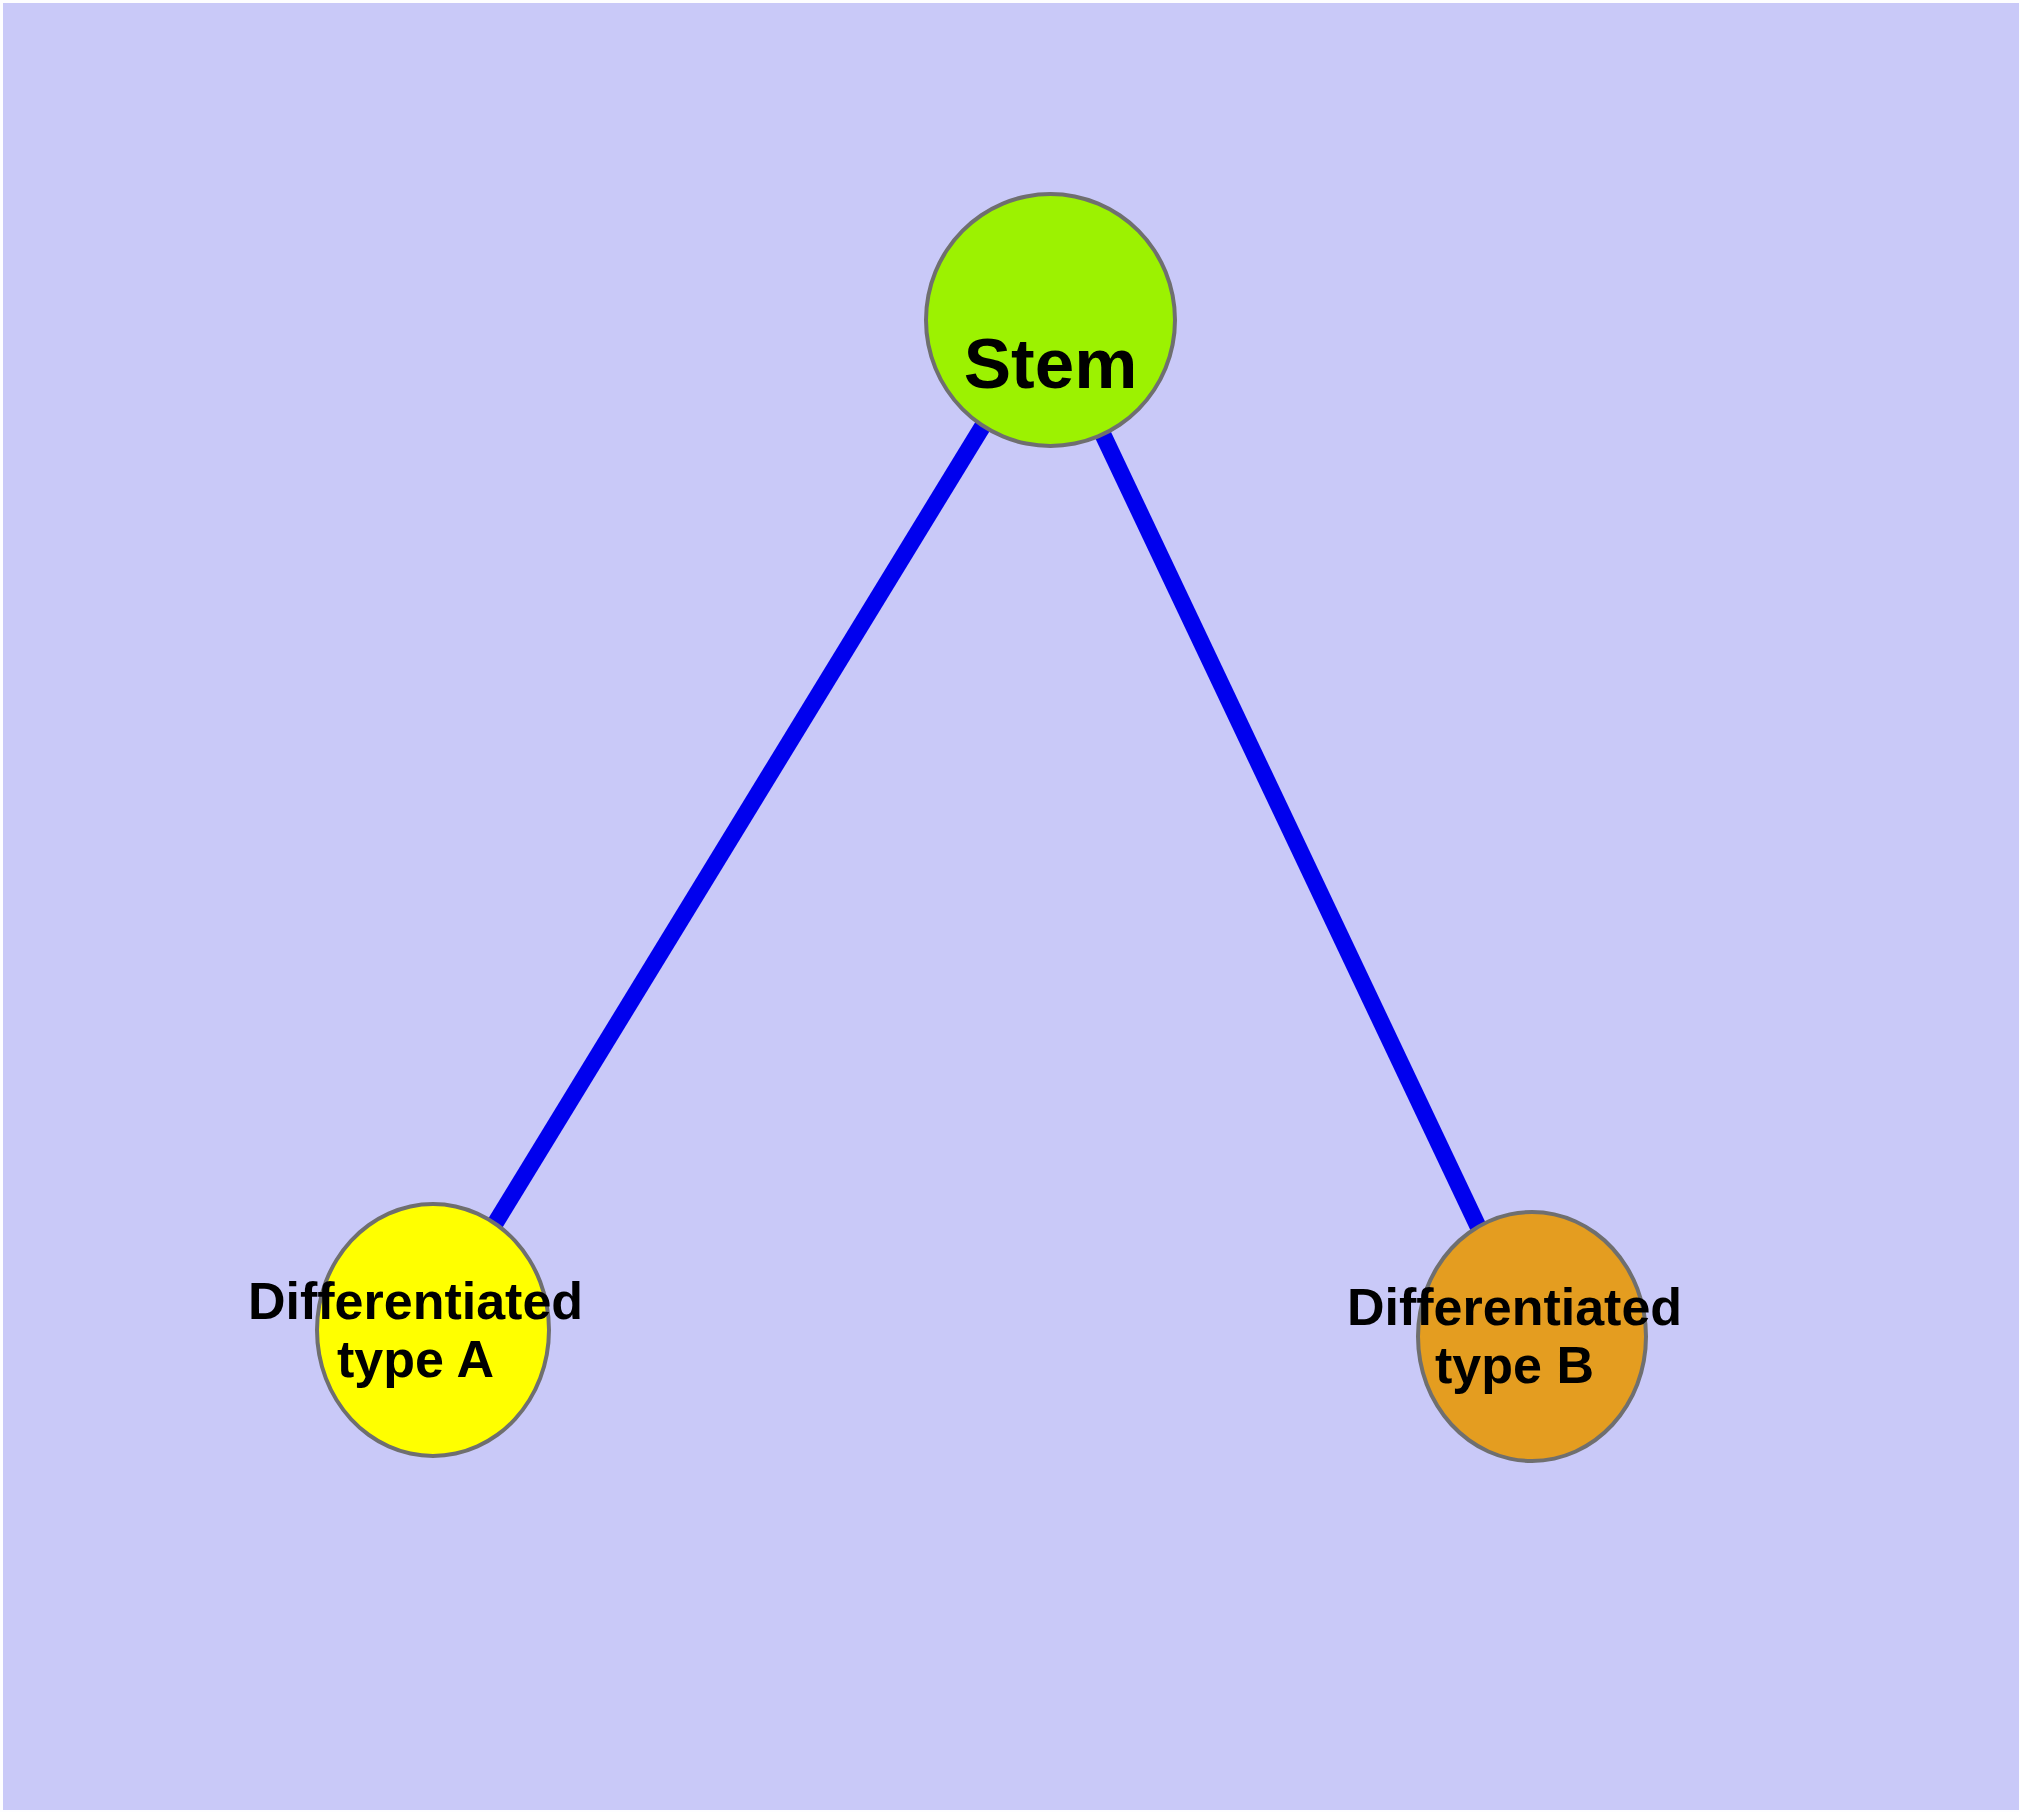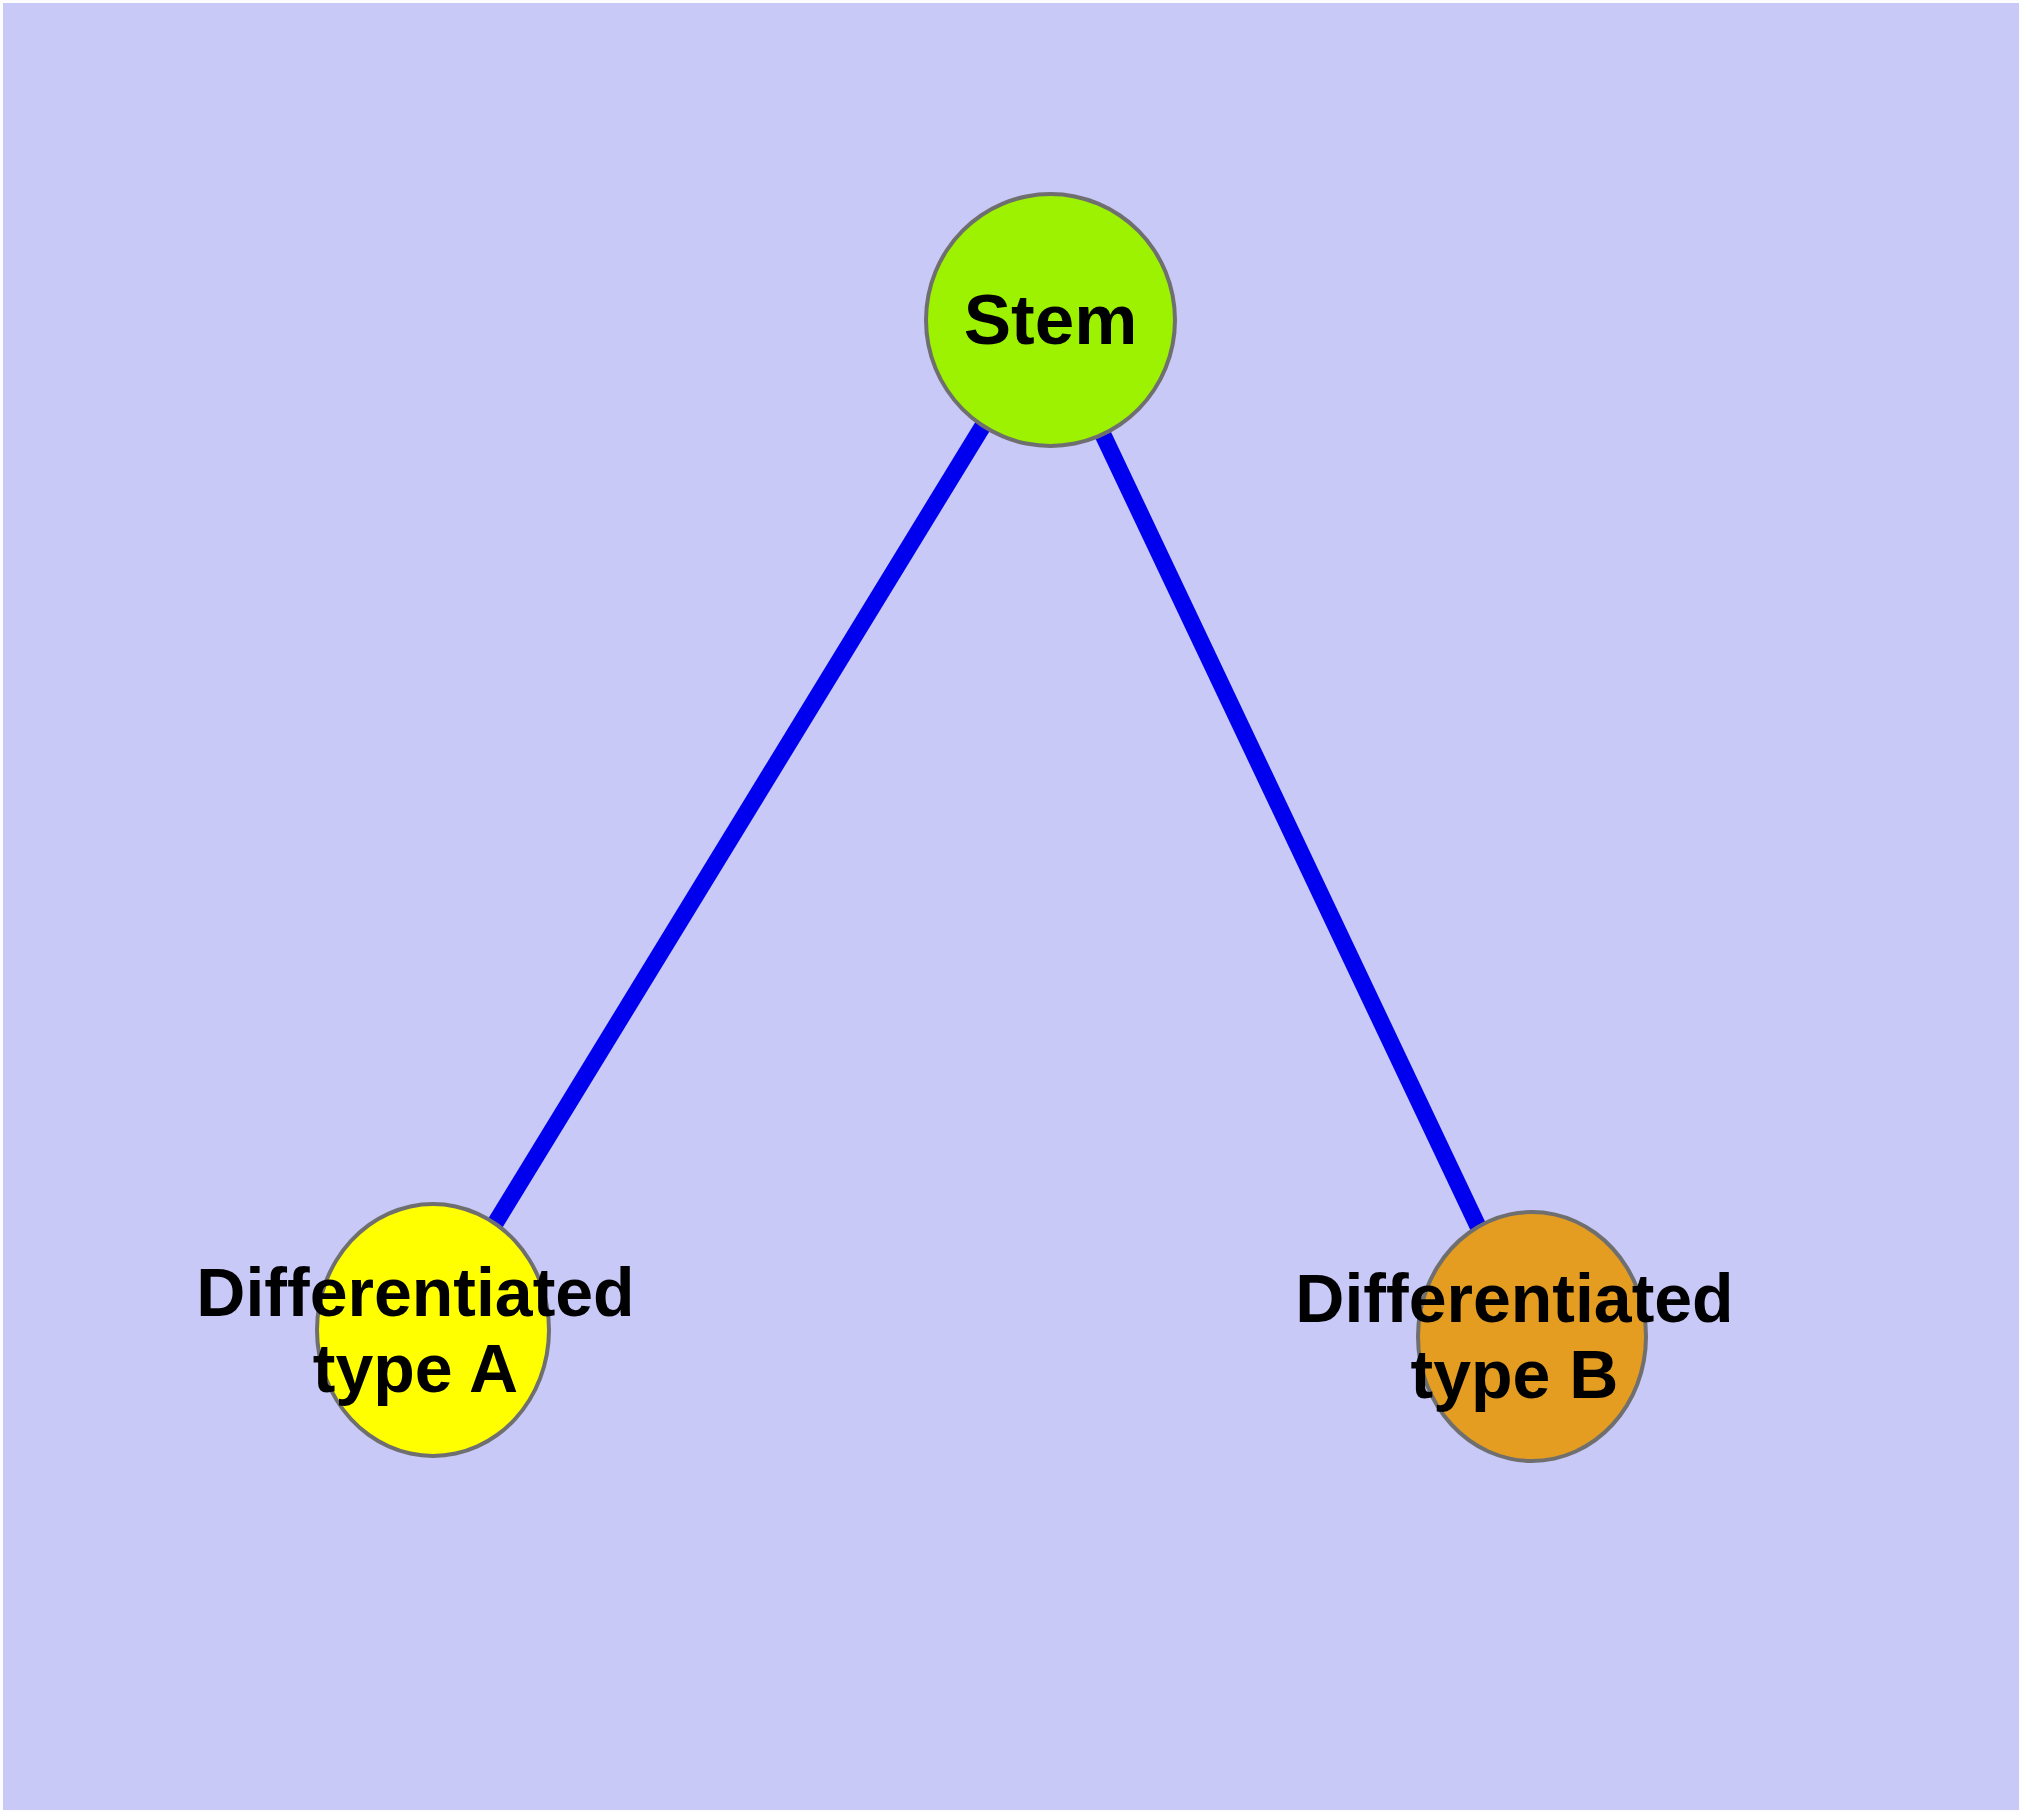--- a/index.html
+++ b/index.html
@@ -42,23 +42,24 @@
     position: absolute;
     transform: translate(-50%, -50%);
     color: #000;
     font-weight: bold;
     text-align: center;
     white-space: pre-line;
     line-height: 1.12;
   }
   .label-stem {
     font-size: 71px;
+    margin-top: 44px;
   }
   .label-big {
-    font-size: 68px;
+    font-size: 52px;
     transform: translate(calc(-50% - 17px), -50%);
   }
 </style>
 </head>
 <body>
 
 <div class="stage">
   <div class="canvas">
 
     <svg class="edges" viewBox="0 0 2384 2138">

